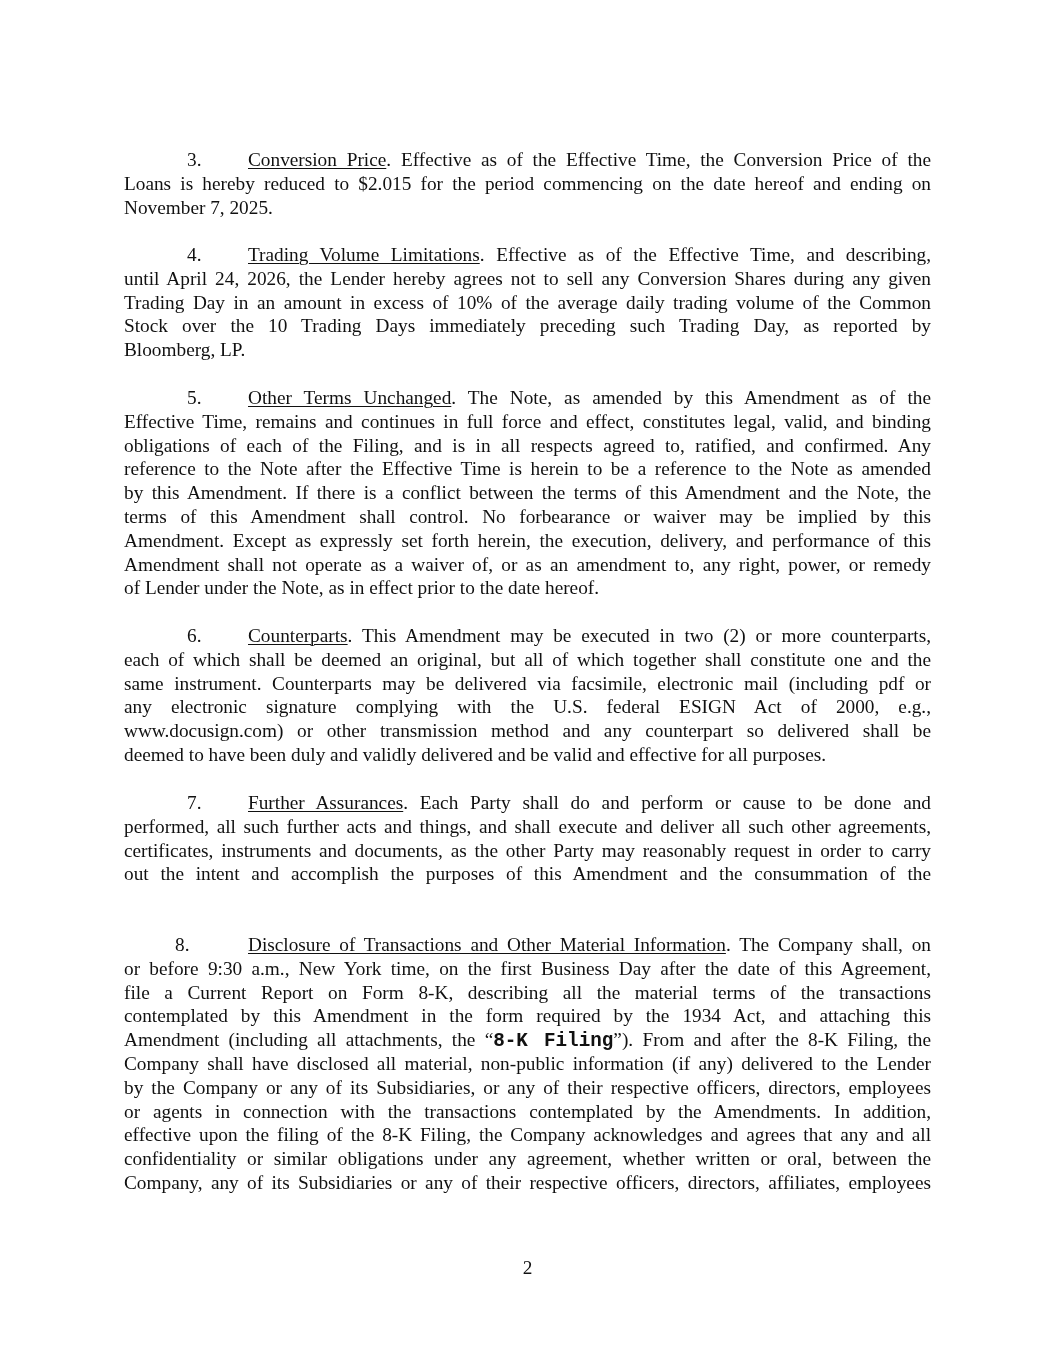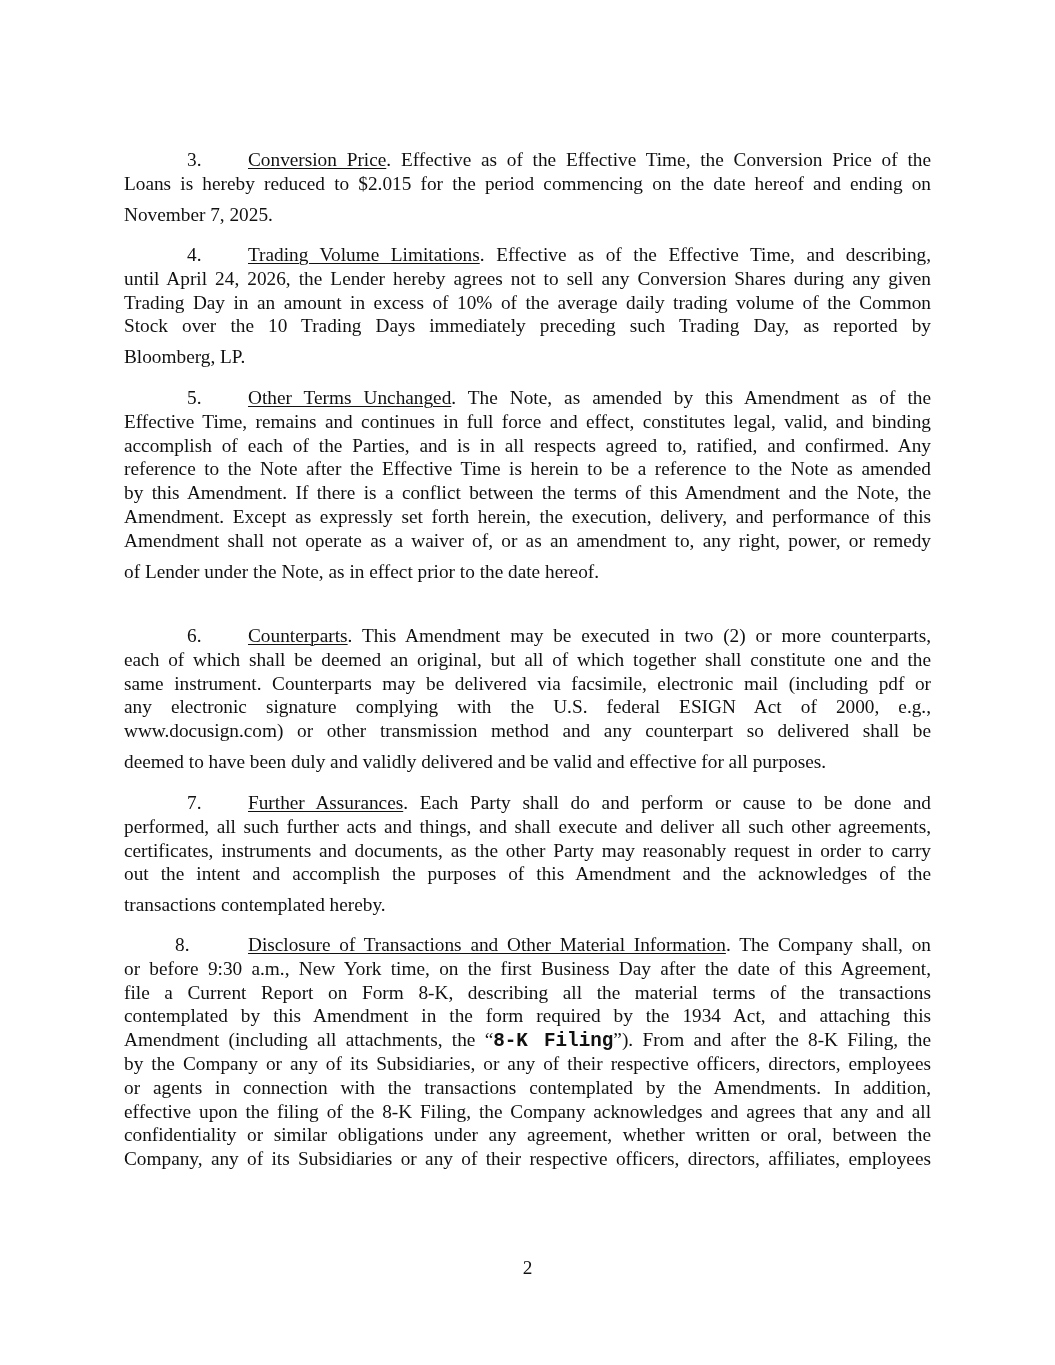--- a/index.html
+++ b/index.html
@@ -4,21 +4,21 @@
 <style>
   html, body { margin: 0; padding: 0; background: #ffffff; }
   body { width: 1055px; height: 1365px; position: relative; overflow: hidden; }
   .page {
     position: absolute; left: 0; top: 0; width: 1055px; height: 1365px; background: #fff;
     font-family: "Liberation Serif", "DejaVu Serif", serif;
     font-size: 19.3px; color: #111; line-height: 23.8px;
   }
   .para { position: absolute; left: 124px; width: 807px; }
   .line { display: block; white-space: nowrap; text-align: justify; text-align-last: justify; height: 23.8px; }
-  .line.last { text-align-last: left; margin-top: 7px; }
+  .line.last { text-align-last: left; }
   .first { position: relative; }
   .num { position: absolute; left: 63px; }
   .num.n8 { left: 51px; }
   .lead { padding-left: 124px; display: block; }
   .heading { text-decoration: underline; text-underline-offset: 2px; text-decoration-thickness: 1px; }
   .bold { font-weight: bold; font-family: Liberation Mono, monospace; }
   .pagenum { position: absolute; top: 1256px; left: 0; width: 1055px; text-align: center; }
 </style>
 </head>
 <body>
@@ -44,23 +44,24 @@
     <span class="line">Stock over the 10 Trading Days immediately preceding such Trading Day, as reported by</span>
     <span class="line last">Bloomberg, LP.</span>
   </div>
 
   <div class="para" style="top:386px;">
     <span class="line first">
         <span class="num">5.</span>
         <span class="lead"><span class="heading">Other Terms Unchanged</span><span>. The Note, as amended by this Amendment as of the</span></span>
       </span>
     <span class="line">Effective Time, remains and continues in full force and effect, constitutes legal, valid, and binding</span>
-    <span class="line">accomplish of each of the Parties, and is in all respects agreed to, ratified, and confirmed. Any</span>
+    <span class="line">obligations of each of the Filing, and is in all respects agreed to, ratified, and confirmed. Any</span>
     <span class="line">reference to the Note after the Effective Time is herein to be a reference to the Note as amended</span>
     <span class="line">by this Amendment. If there is a conflict between the terms of this Amendment and the Note, the</span>
+    <span class="line">terms of this Amendment shall control. No forbearance or waiver may be implied by this</span>
     <span class="line">Amendment. Except as expressly set forth herein, the execution, delivery, and performance of this</span>
     <span class="line">Amendment shall not operate as a waiver of, or as an amendment to, any right, power, or remedy</span>
     <span class="line last">of Lender under the Note, as in effect prior to the date hereof.</span>
   </div>
 
   <div class="para" style="top:624px;">
     <span class="line first">
         <span class="num">6.</span>
         <span class="lead"><span class="heading">Counterparts</span><span>. This Amendment may be executed in two (2) or more counterparts,</span></span>
       </span>
@@ -71,33 +72,33 @@
     <span class="line last">deemed to have been duly and validly delivered and be valid and effective for all purposes.</span>
   </div>
 
   <div class="para" style="top:791px;">
     <span class="line first">
         <span class="num">7.</span>
         <span class="lead"><span class="heading">Further Assurances</span><span>. Each Party shall do and perform or cause to be done and</span></span>
       </span>
     <span class="line">performed, all such further acts and things, and shall execute and deliver all such other agreements,</span>
     <span class="line">certificates, instruments and documents, as the other Party may reasonably request in order to carry</span>
-    <span class="line">out the intent and accomplish the purposes of this Amendment and the acknowledges of the</span>
-    <span class="line last">transactions contemplated hereby.</span>
+    <span class="line">out the intent and accomplish the purposes of this Amendment and the consummation of the</span>
   </div>
 
   <div class="para" style="top:933px;">
     <span class="line first">
         <span class="num n8">8.</span>
         <span class="lead"><span class="heading">Disclosure of Transactions and Other Material Information</span><span>. The Company shall, on</span></span>
       </span>
     <span class="line">or before 9:30 a.m., New York time, on the first Business Day after the date of this Agreement,</span>
     <span class="line">file a Current Report on Form 8-K, describing all the material terms of the transactions</span>
     <span class="line">contemplated by this Amendment in the form required by the 1934 Act, and attaching this</span>
     <span class="line"><span>Amendment (including all attachments, the “</span><span class="bold">8-K Filing</span><span>”).  From and after the 8-K Filing, the</span></span>
+    <span class="line">Company shall have disclosed all material, non-public information (if any) delivered to the Lender</span>
     <span class="line">by the Company or any of its Subsidiaries, or any of their respective officers, directors, employees</span>
     <span class="line">or agents in connection with the transactions contemplated by the Amendments.  In addition,</span>
     <span class="line">effective upon the filing of the 8-K Filing, the Company acknowledges and agrees that any and all</span>
     <span class="line">confidentiality or similar obligations under any agreement, whether written or oral, between the</span>
     <span class="line">Company, any of its Subsidiaries or any of their respective officers, directors, affiliates, employees</span>
   </div>
 
   <div class="pagenum">2</div>
 </div>
 

